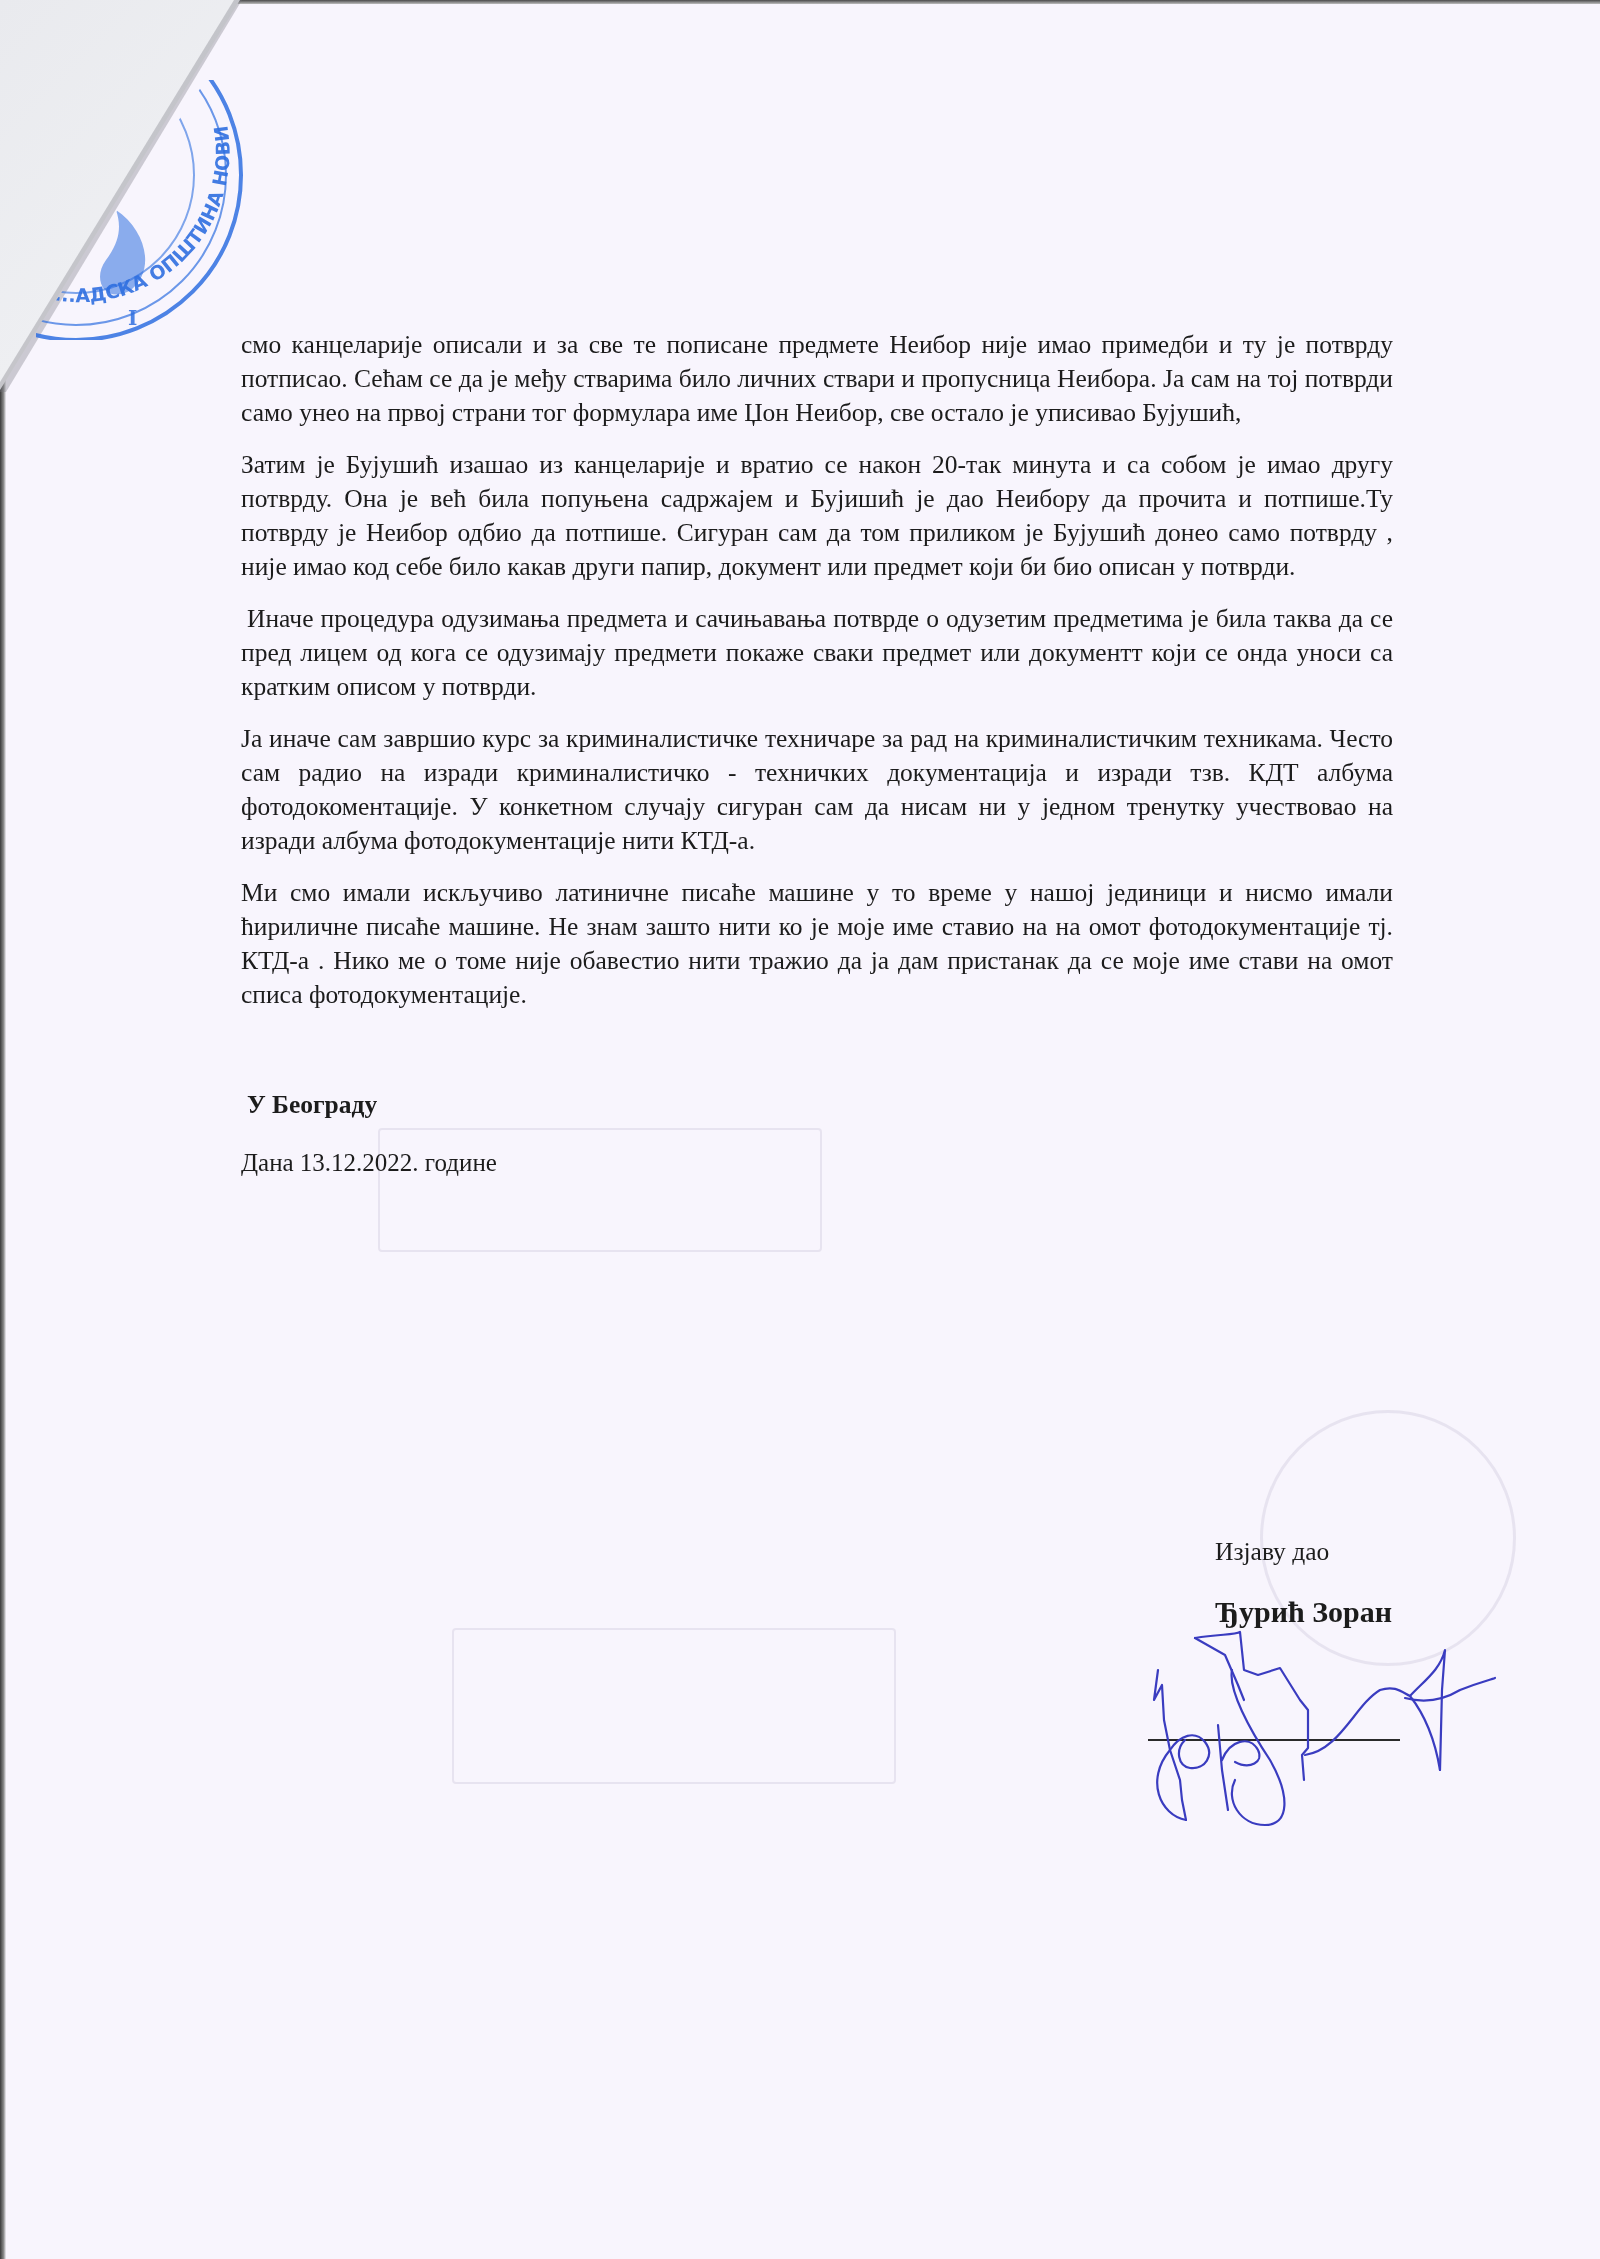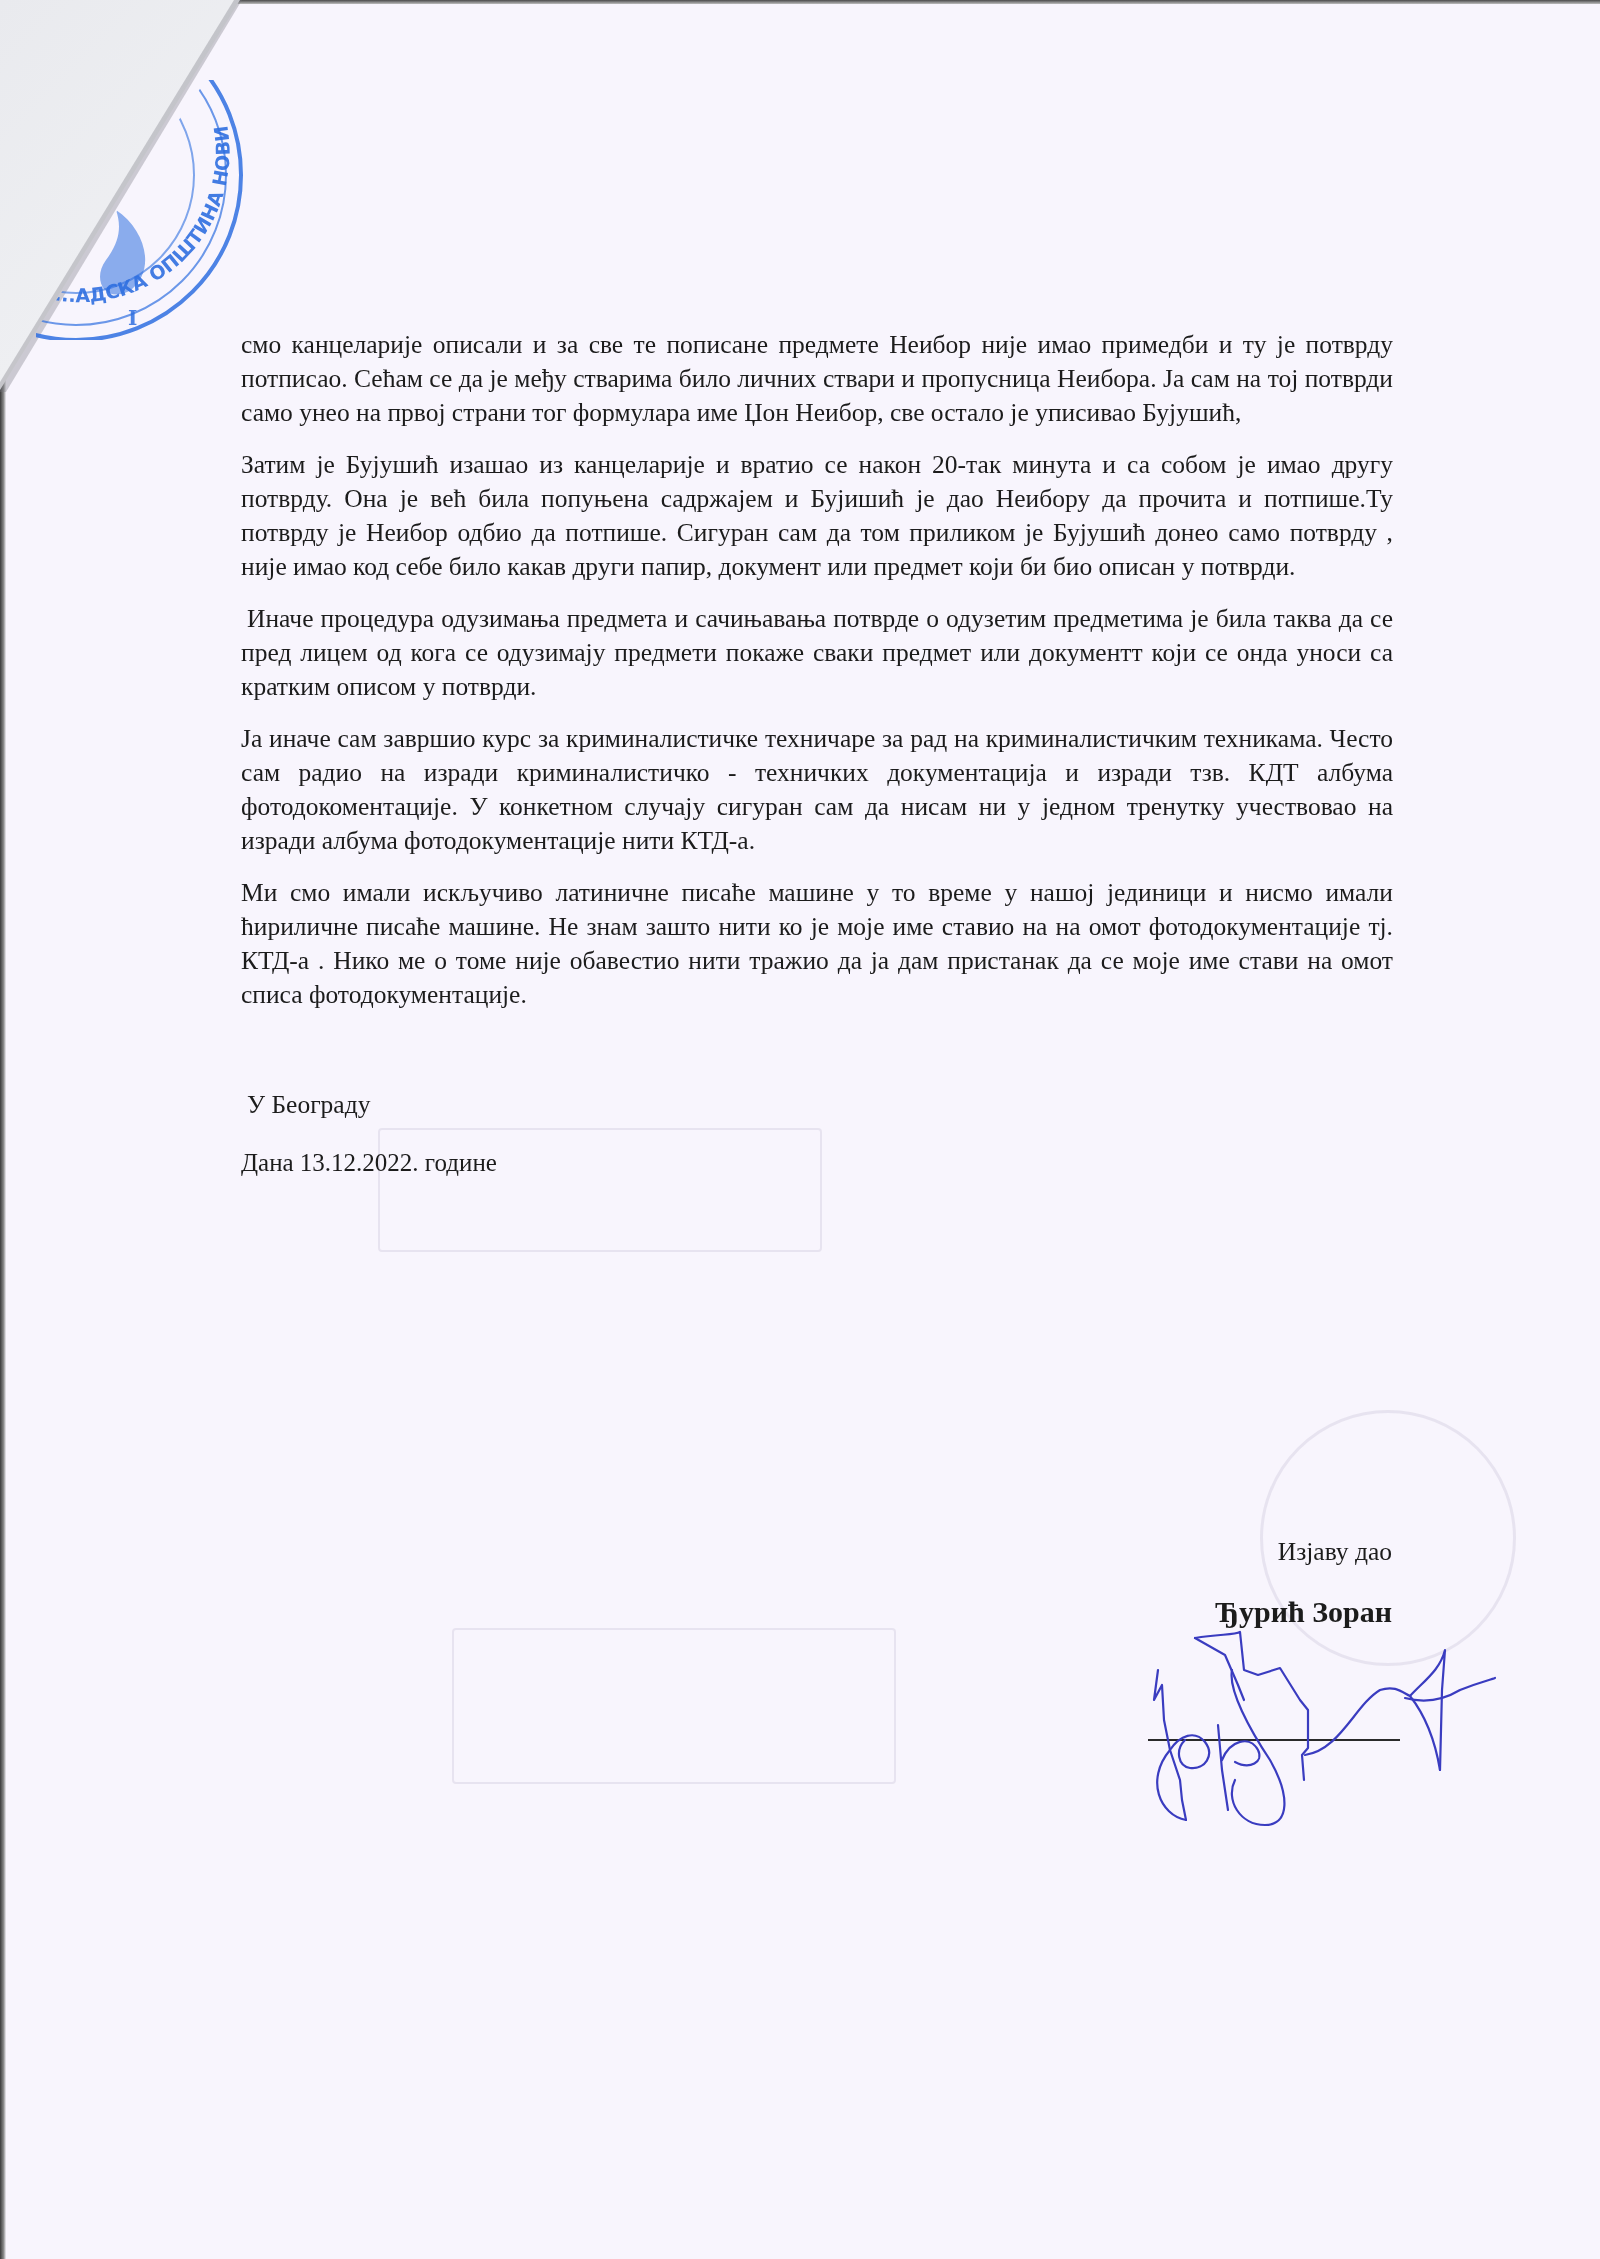--- a/index.html
+++ b/index.html
@@ -63,31 +63,31 @@
       line-height: 34px;
       text-align: justify;
       margin: 0 0 18px 0;
     }
     .para.indent { text-indent: 6px; }
     .para.last { margin-top: 86px; }
     .place {
       font-size: 25.5px;
       line-height: 34px;
       margin: 76px 0 0 6px;
+      font-weight: bold;
     }
     .date {
       font-size: 25px;
       line-height: 34px;
       margin: 24px 0 0 0;
     }
     .sign-block {
       position: absolute;
       right: 208px;
       top: 1535px;
-      text-align: right;
     }
     .sign-label {
       font-size: 25.5px;
       line-height: 34px;
       margin: 0;
     }
     .sign-name {
       font-size: 30px;
       line-height: 34px;
       font-weight: bold;

